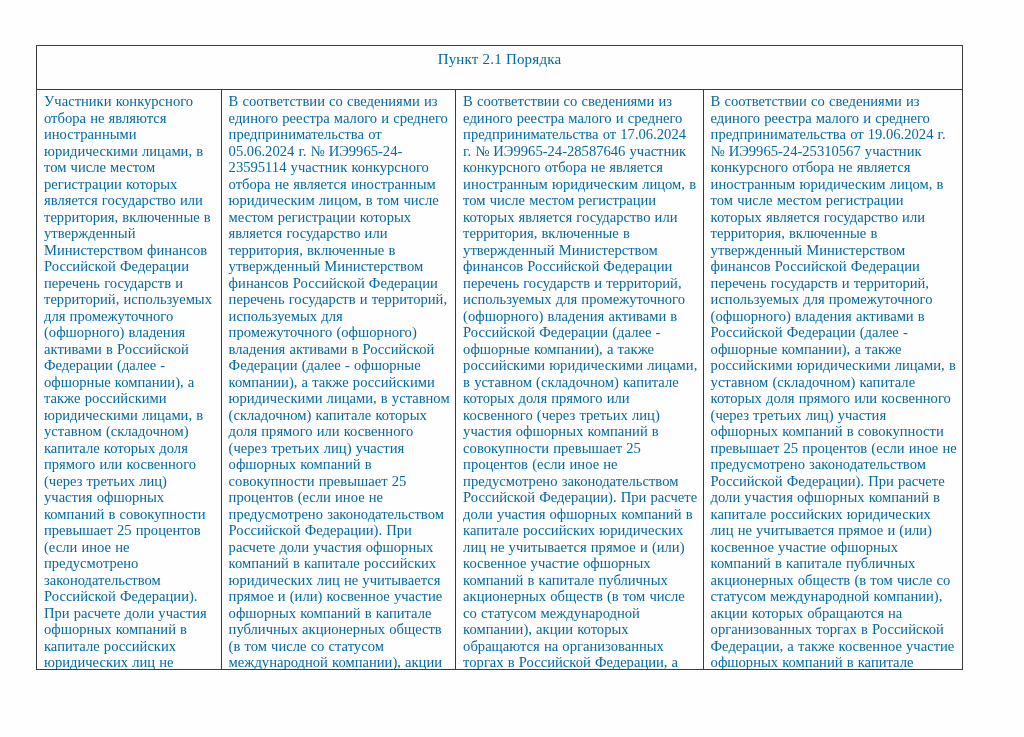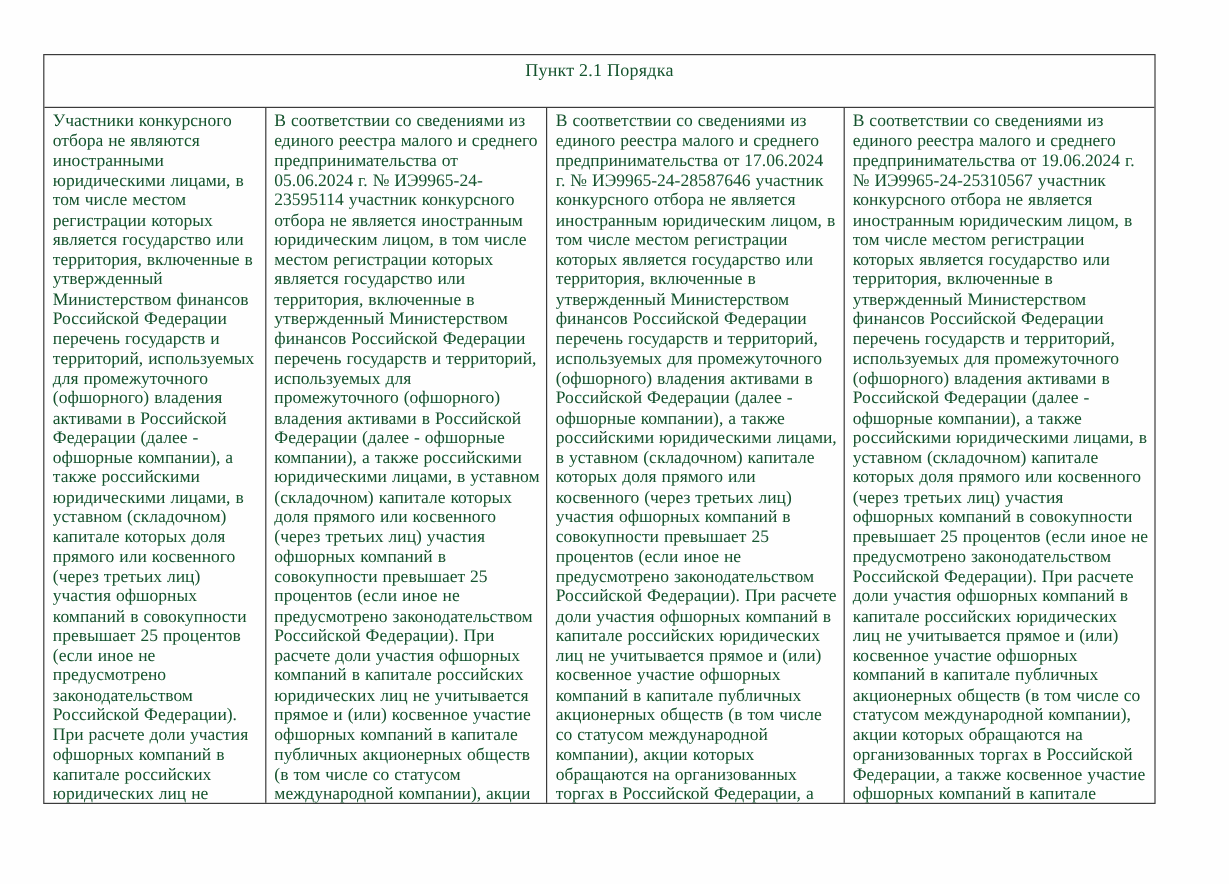--- a/index.html
+++ b/index.html
@@ -6,21 +6,21 @@
     margin: 0;
     padding: 0;
     background: #ffffff;
   }
   .page {
     position: relative;
     width: 1024px;
     height: 737px;
     background: #fefefe;
     font-family: "Liberation Serif", "DejaVu Serif", serif;
-    color: #14532d;
+    color: #0369a1;
     overflow: hidden;
   }
   .doc-table {
     position: absolute;
     left: 36px;
     top: 45px;
     width: 927px;
     border: 1px solid #3b3b3b;
     box-sizing: border-box;
     background: #fefefe;

